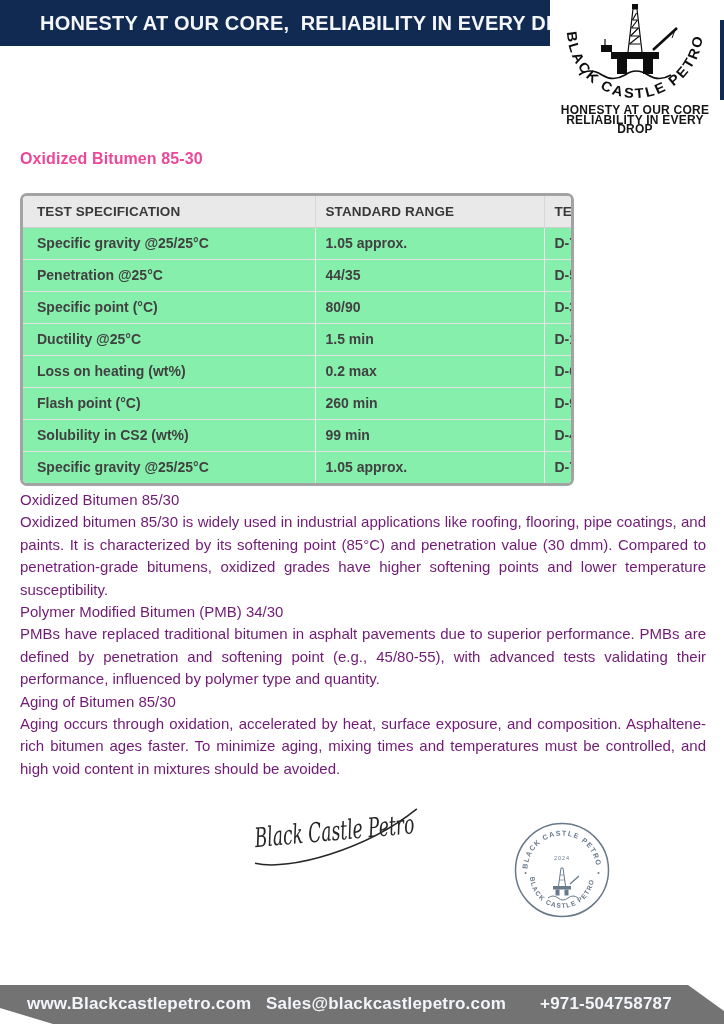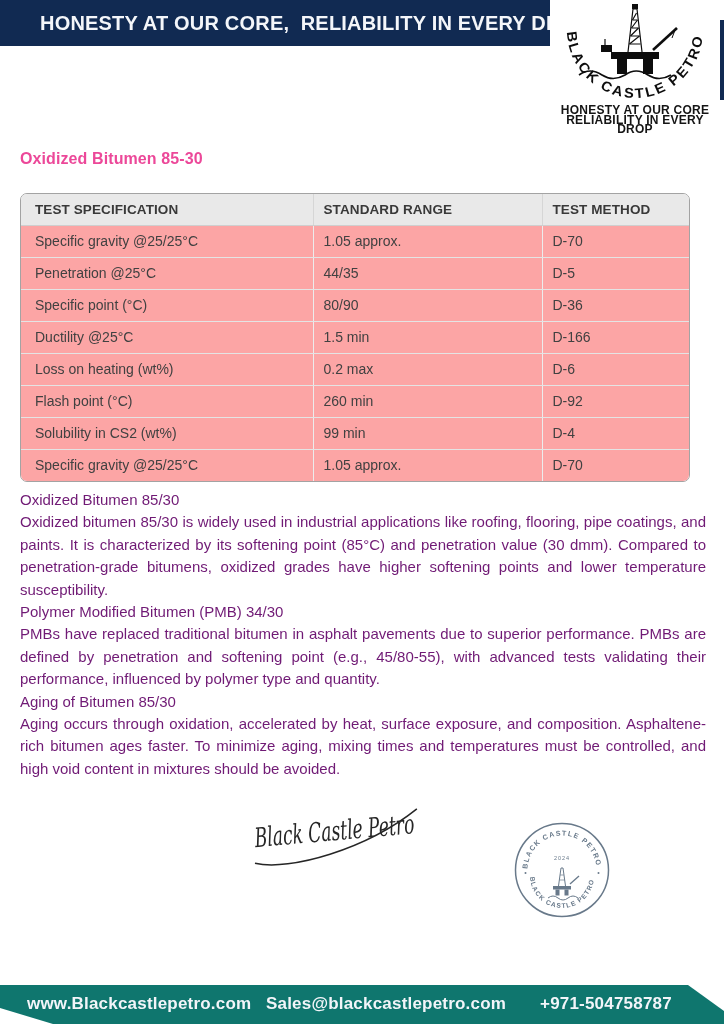--- a/index.html
+++ b/index.html
@@ -61,22 +61,22 @@
     font-size: 16px;
     font-weight: bold;
     color: #ec4899;
     letter-spacing: 0.1px;
   }
 
   
   .table-wrap {
     position: absolute;
     left: 20px; top: 193px;
-    width: 670px;
-    border: 1px solid #a3a3a3;
+    width: 554px;
+    border: 3px solid #a3a3a3;
     border-radius: 7px;
     overflow: hidden;
   }
   table.spec {
     width: 100%;
     border-collapse: collapse;
     table-layout: fixed;
     font-size: 14px;
   }
   table.spec col.c1 { width: 292px; }
@@ -95,21 +95,22 @@
     letter-spacing: 0.1px;
   }
   table.spec th:first-child { padding-left: 14px; }
   table.spec th:last-child { border-right: none; }
   table.spec td {
     height: 32px;
     padding: 0 0 0 10px;
     color: #414141;
     border-right: 1px solid #ececec;
     border-bottom: 1px solid #e4e4e4;
-    background: #fca5a5;
+    background: #86efac;
+    font-weight: bold;
   }
   table.spec td:first-child { padding-left: 14px; }
   table.spec td:last-child { border-right: none; }
   table.spec tr:last-child td { border-bottom: none; }
 
   
   .doc-text {
     position: absolute;
     left: 20px; top: 489px;
     width: 686px;
@@ -124,21 +125,21 @@
   .signature { position: absolute; left: 245px; top: 792px; }
 
   
   .stamp { position: absolute; left: 512px; top: 820px; }
 
   
   .footer {
     position: absolute;
     left: 0; top: 985px;
     width: 724px; height: 39px;
-    background: #0f766e;
+    background: #737373;
     clip-path: polygon(0px 0px, 688px 0px, 724px 26px, 724px 39px, 53px 39px, 0px 23px);
   }
   .footer span {
     position: absolute;
     top: 9px;
     color: #f2f5f9;
     font-size: 17px;
     font-weight: bold;
     letter-spacing: 0.2px;
   }

